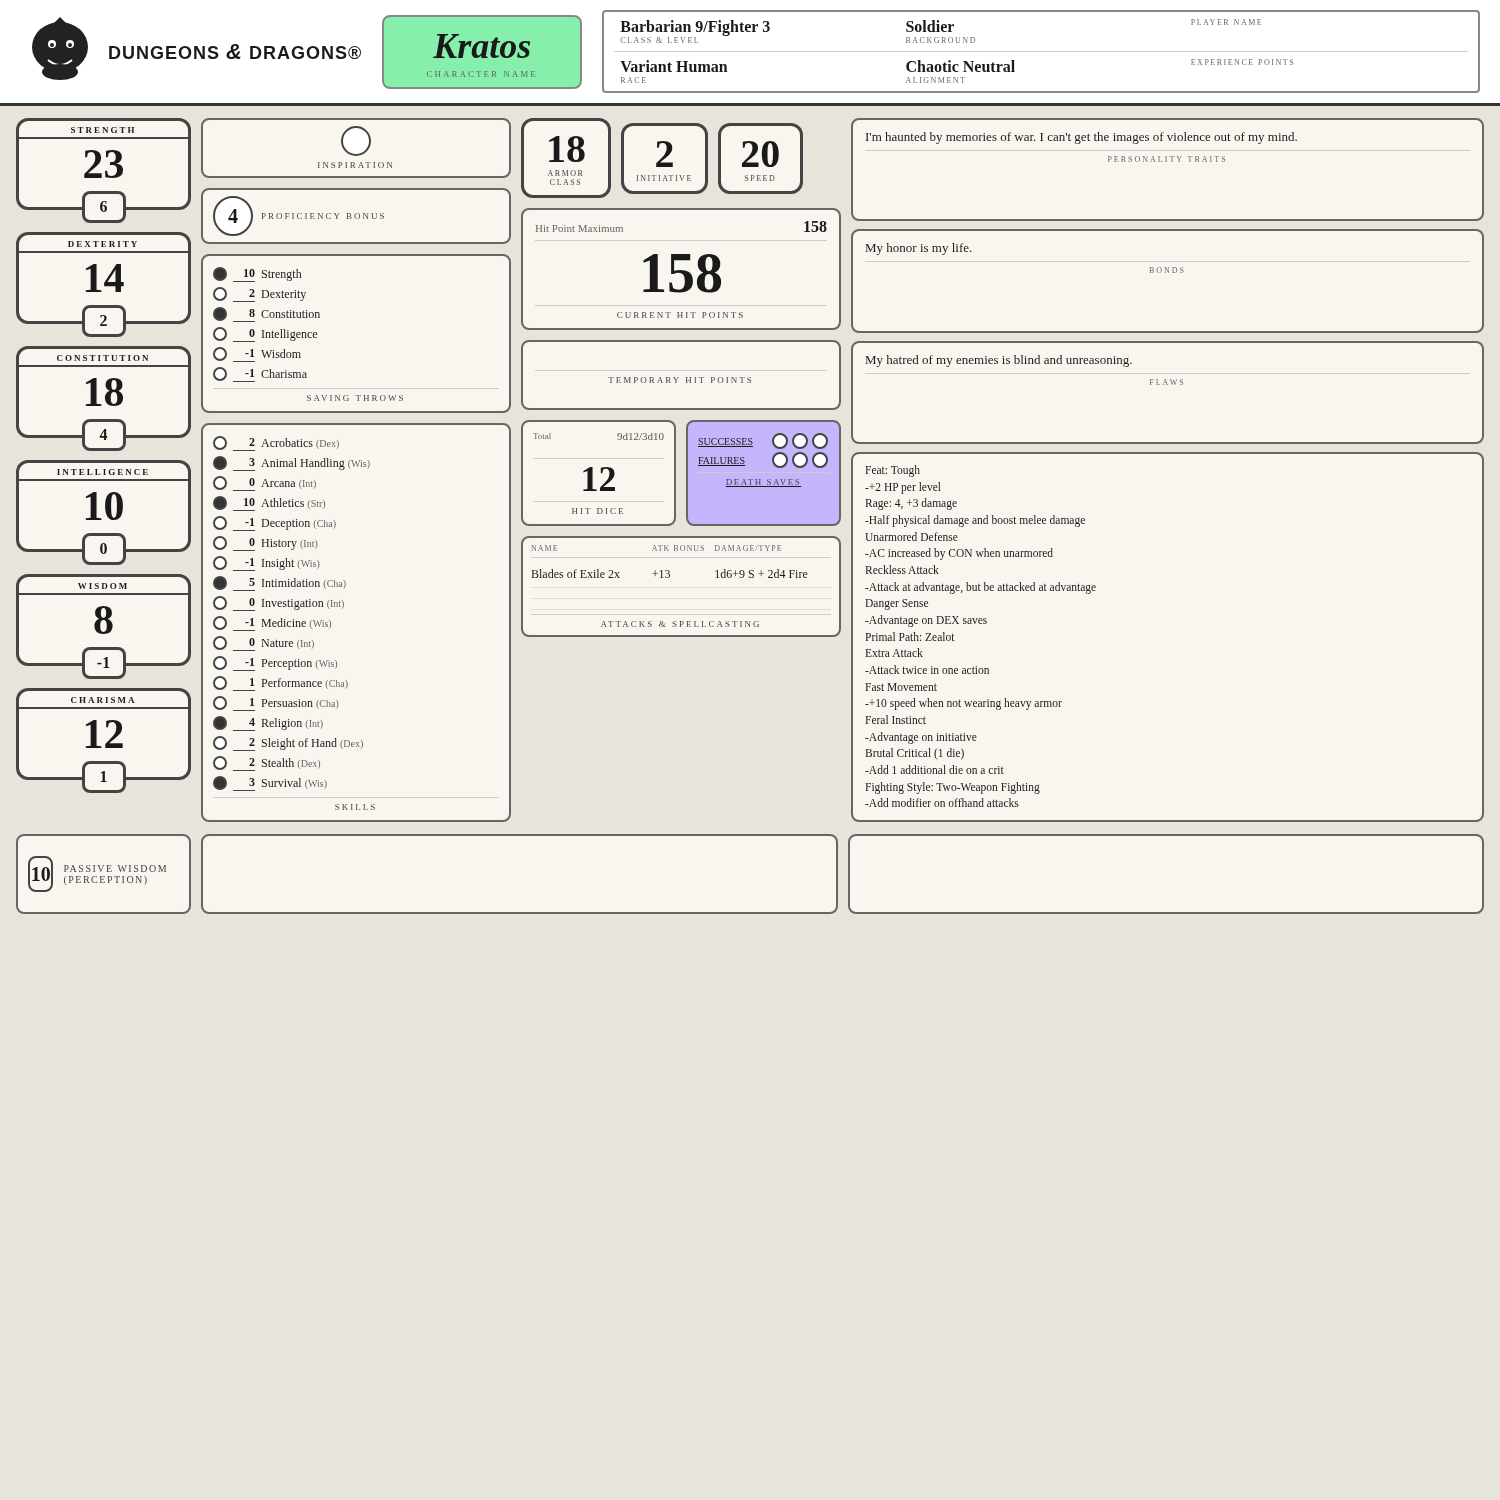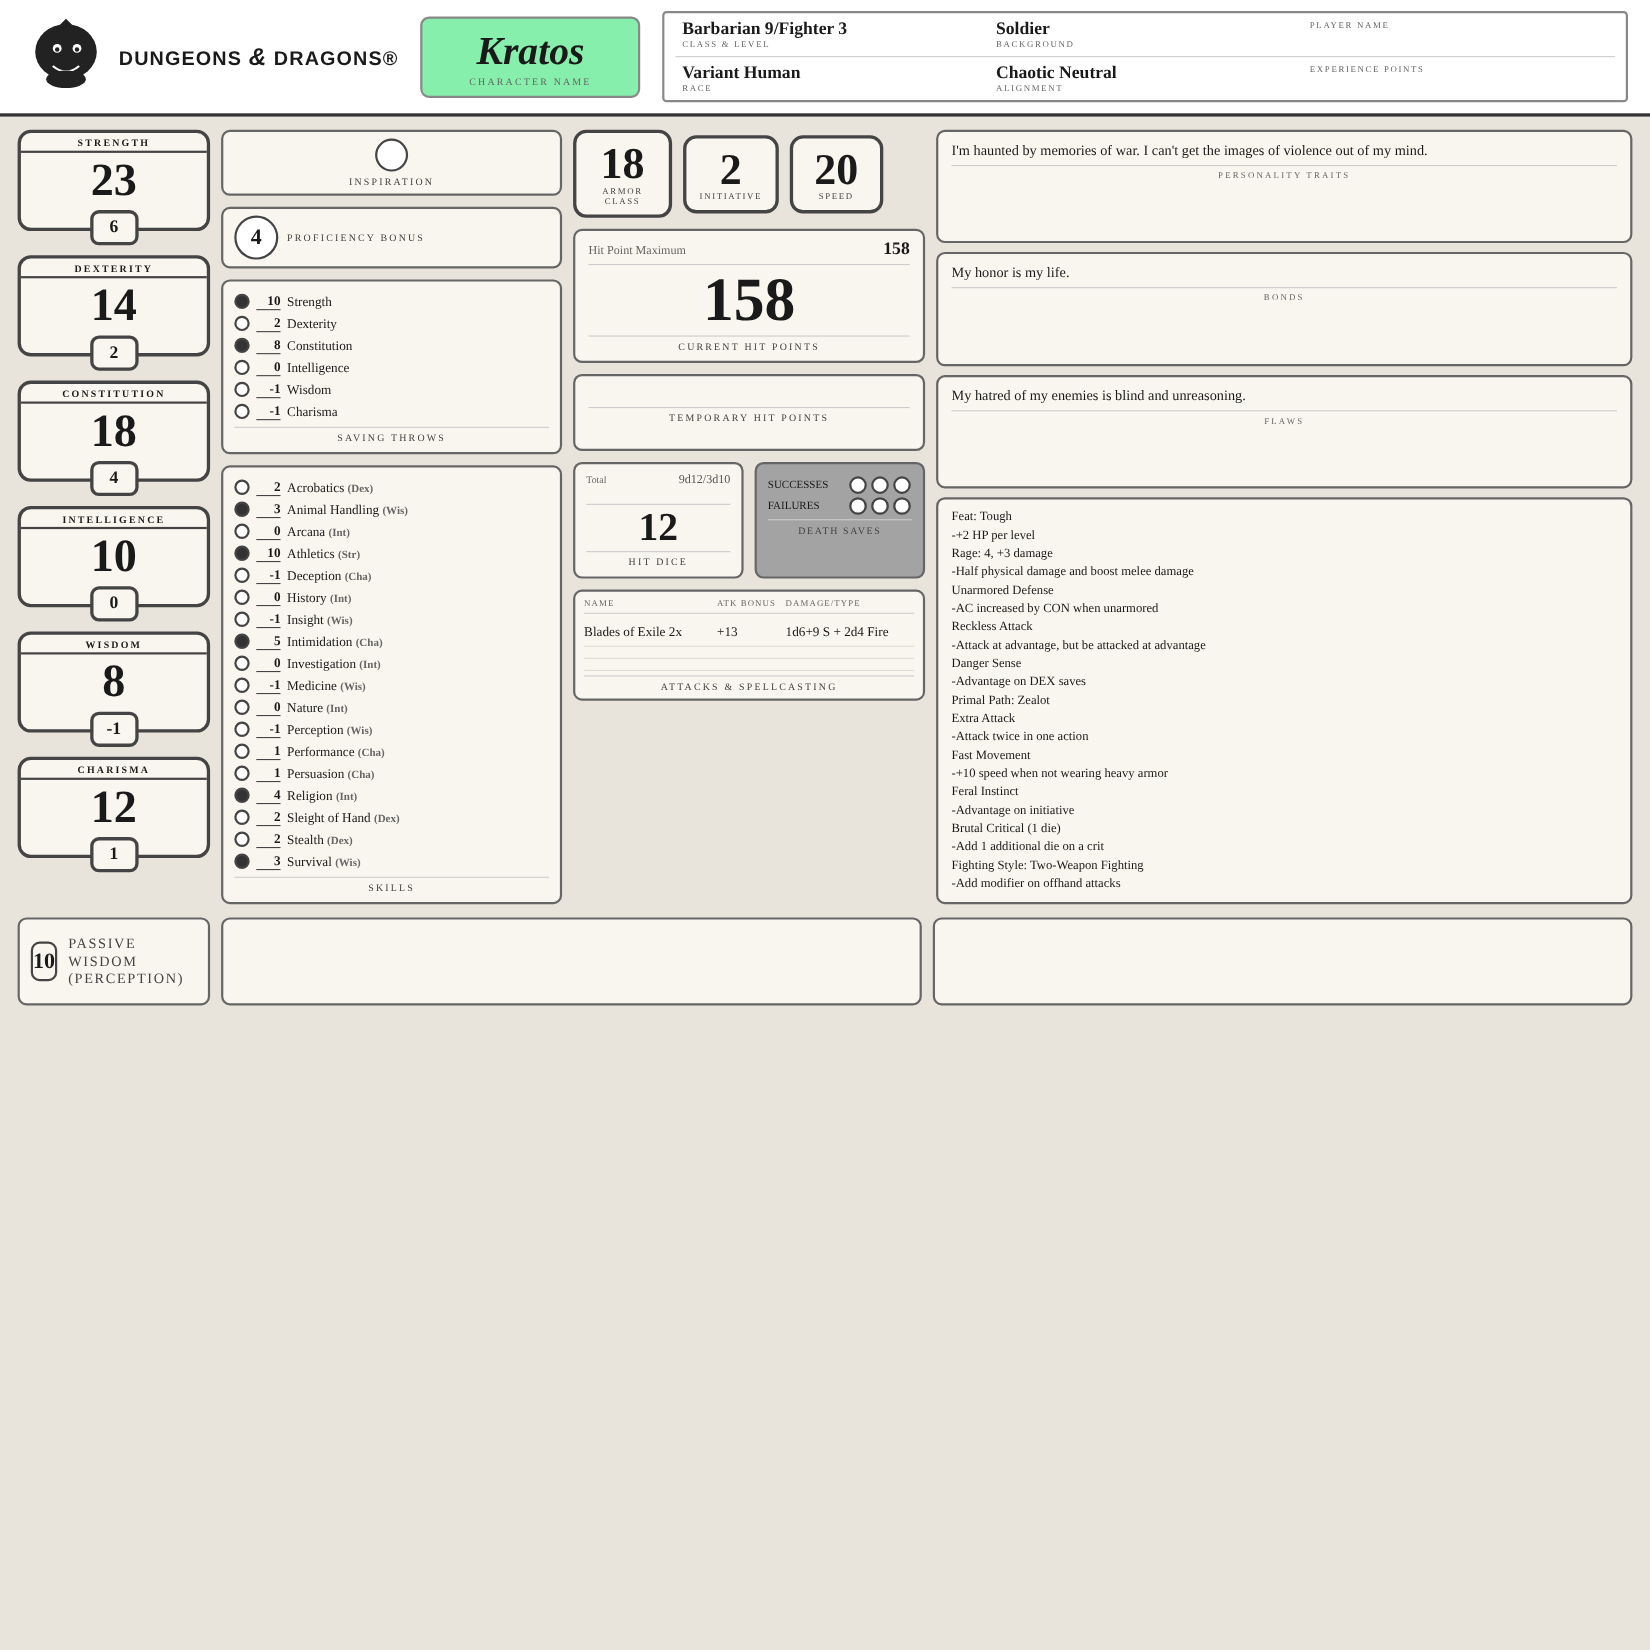--- a/index.html
+++ b/index.html
@@ -235,21 +235,20 @@
       font-size: 12px;
       font-weight: bold;
       border-bottom: 1px solid #444;
     }
     .skill-name {
       font-size: 12px;
     }
     .skill-attr {
       font-size: 10px;
       color: #666;
-      font-weight: bold;
     }
 
     
     .combat-col {
       display: flex;
       flex-direction: column;
       gap: 10px;
     }
 
     .combat-stats-row {
@@ -376,23 +375,24 @@
       text-transform: uppercase;
       color: #444;
       border-top: 1px solid #ccc;
       padding-top: 4px;
       margin-top: 4px;
     }
 
     .death-saves-box {
       border: 2px solid #666;
       border-radius: 8px;
-      background: #a3a3a3;
+      background: #c4b5fd;
       padding: 8px 10px;
       flex: 1;
+      text-decoration: underline;
     }
     .death-saves-row {
       display: flex;
       align-items: center;
       gap: 4px;
       margin: 3px 0;
     }
     .death-saves-label-text {
       font-size: 10px;
       width: 70px;
@@ -516,21 +516,21 @@
       border-radius: 8px;
       width: 40px;
       height: 36px;
       display: flex;
       align-items: center;
       justify-content: center;
       font-size: 20px;
       font-weight: bold;
     }
     .passive-label {
-      font-size: 13px;
+      font-size: 10px;
       letter-spacing: 1.5px;
       text-transform: uppercase;
       color: #444;
     }
 
     
     ::-webkit-scrollbar { width: 6px; }
     ::-webkit-scrollbar-track { background: #e0ddd5; }
     ::-webkit-scrollbar-thumb { background: #888; border-radius: 3px; }
   </style>

